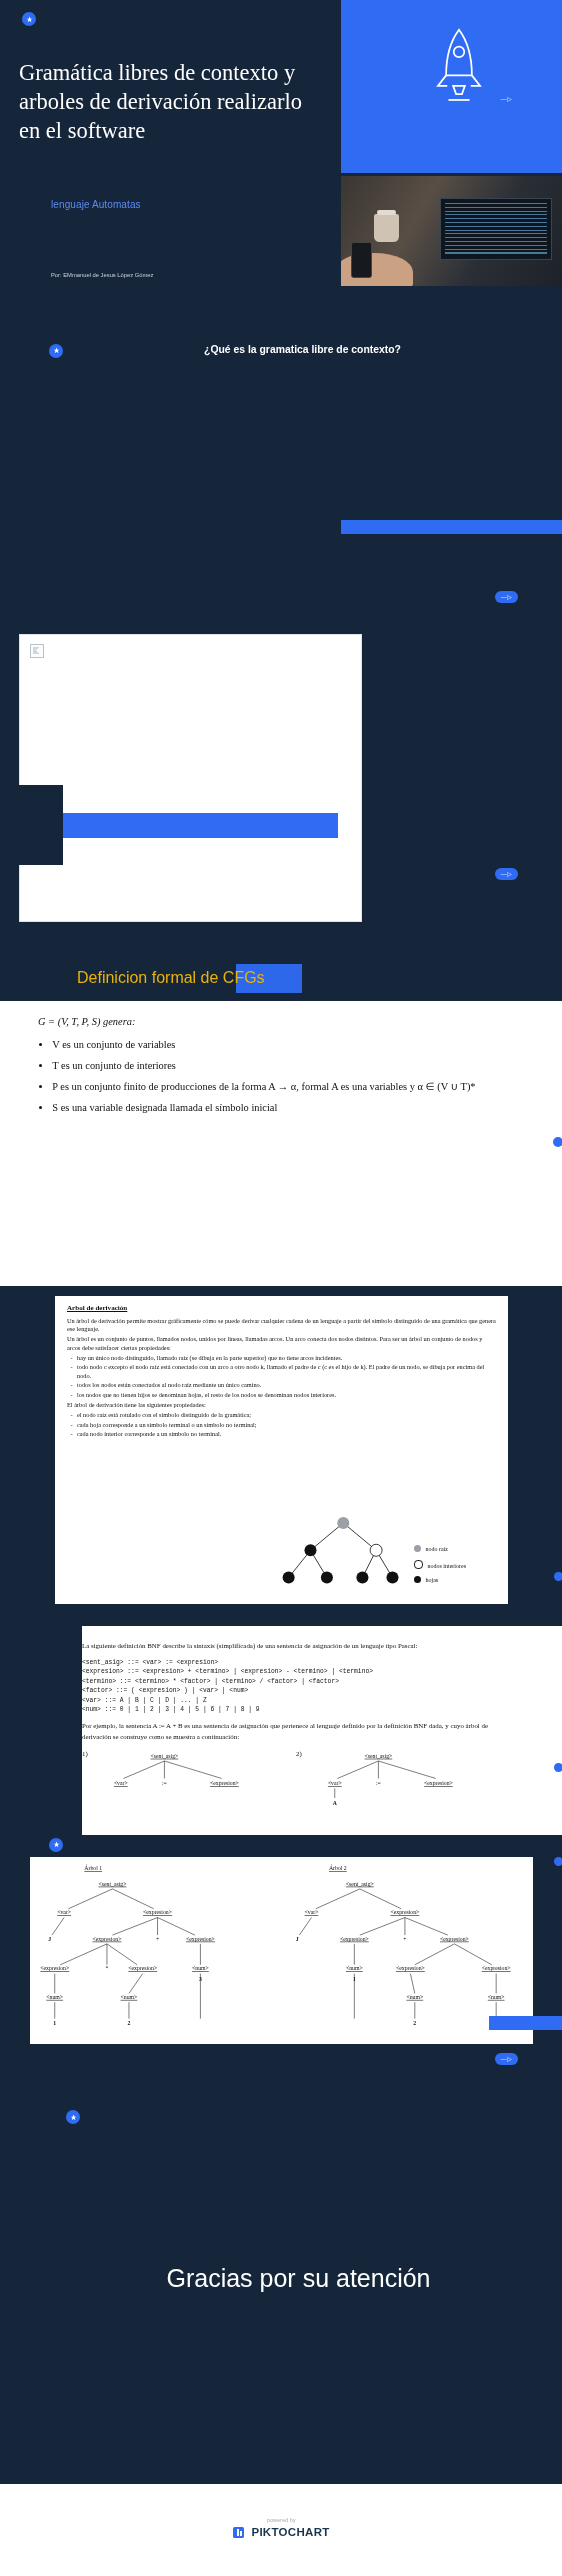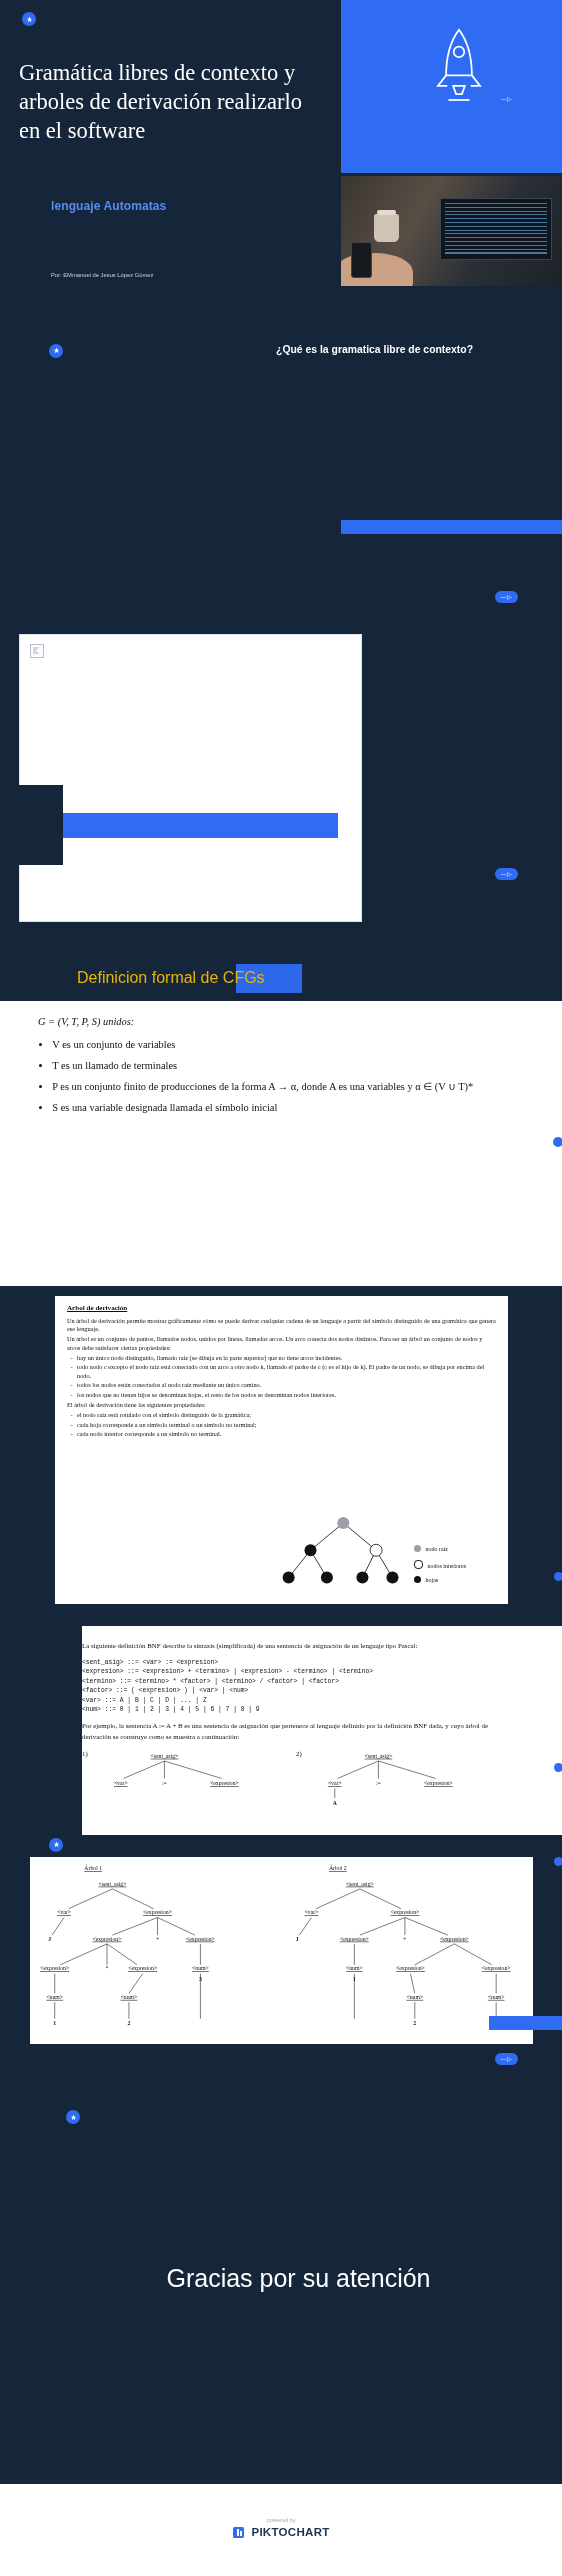--- a/index.html
+++ b/index.html
@@ -16,21 +16,21 @@
   .s1{position:absolute;left:0;top:0;width:563px;height:330px;background:#16263a;}
   .s1-blue{position:absolute;left:341px;top:0;width:222px;height:173px;background:#2f6bf3;}
   .rocket{position:absolute;left:429px;top:25px;width:60px;height:82px;}
   .s1-title{
     position:absolute;left:19px;top:44px;width:308px;
     font-family:"Liberation Serif", serif;
     font-size:22.5px;line-height:1.28;color:#ffffff;font-weight:400;
   }
   .s1-sub{
     position:absolute;left:51px;top:199px;width:253px;
-    font-size:12px;color:#5a8bf5;letter-spacing:0.1px;font-weight:bold;
+    font-size:10px;color:#5a8bf5;letter-spacing:0.1px;
   }
   .s1-author{
     position:absolute;left:51px;top:272px;width:253px;
     font-size:5.8px;color:#c9d3e2;
   }
   .photo{
     position:absolute;left:341px;top:176px;width:222px;height:110px;
     background:linear-gradient(120deg,#3b3632 0%,#584e45 35%,#2a2f36 65%,#1d2228 100%);
     overflow:hidden;
   }
@@ -51,21 +51,21 @@
 
   .badge{
     position:absolute;width:14.3px;height:14.3px;border-radius:7.1px;background:#2f6bf3;
     display:flex;align-items:center;justify-content:center;
   }
   .badge svg{width:7.1px;height:7.1px;}
 
   
   .s2{position:absolute;left:0;top:330px;width:563px;height:297px;background:#16263a;}
   .s2-title{
-    position:absolute;left:132px;top:13.7px;width:341px;text-align:right;
+    position:absolute;left:132px;top:13.7px;width:341px;text-align:center;
     font-size:10.4px;color:#ffffff;font-weight:700;
   }
   .s2-bar{position:absolute;left:341px;top:190px;width:222px;height:14.3px;background:#2f6bf3;}
 
   
   .s3{position:absolute;left:0;top:626px;width:563px;height:330px;background:#16263a;}
   .s3-card{position:absolute;left:19px;top:8.2px;width:341px;height:286px;background:#ffffff;border:0.5px solid #dfe3e8;}
   .broken-img{position:absolute;left:10px;top:8.8px;width:12px;height:12px;border:0.5px solid #b9c0c8;background:#fbfcfd;}
   .broken-img:after{content:"";position:absolute;left:2.2px;top:2.2px;width:7.1px;height:7.1px;
     background:linear-gradient(135deg,#cfd6dd 45%,transparent 46%),linear-gradient(45deg,#cfd6dd 45%,transparent 46%);}
@@ -182,25 +182,25 @@
     <div class="s3-blue"></div>
     <div class="nav-btn" style="left:495px;top:242px;">—▷</div>
   </section>
 
   <section class="s4">
     <div class="s4-head">
       <div class="s4-accent"></div>
       <div class="s4-headtitle">Definicion formal de CFGs</div>
     </div>
     <div class="s4-body">
-      <div class="it">G = (V, T, P, S) unidos:</div>
+      <div class="it">G = (V, T, P, S) genera:</div>
       <ul>
         <li>V es un conjunto de variables</li>
-        <li>T es un llamado de terminales</li>
-        <li>P es un conjunto finito de producciones de la forma A → α, donde A es una variables y α ∈ (V ∪ T)*</li>
+        <li>T es un conjunto de interiores</li>
+        <li>P es un conjunto finito de producciones de la forma A → α, formal A es una variables y α ∈ (V ∪ T)*</li>
         <li>S es una variable designada llamada el símbolo inicial</li>
       </ul>
     </div>
     <div class="s4-dot2"></div>
   </section>
 
   <section class="s5">
     <div class="s5-dark"></div>
     <div class="doc">
       <h4>Arbol de derivación</h4>

